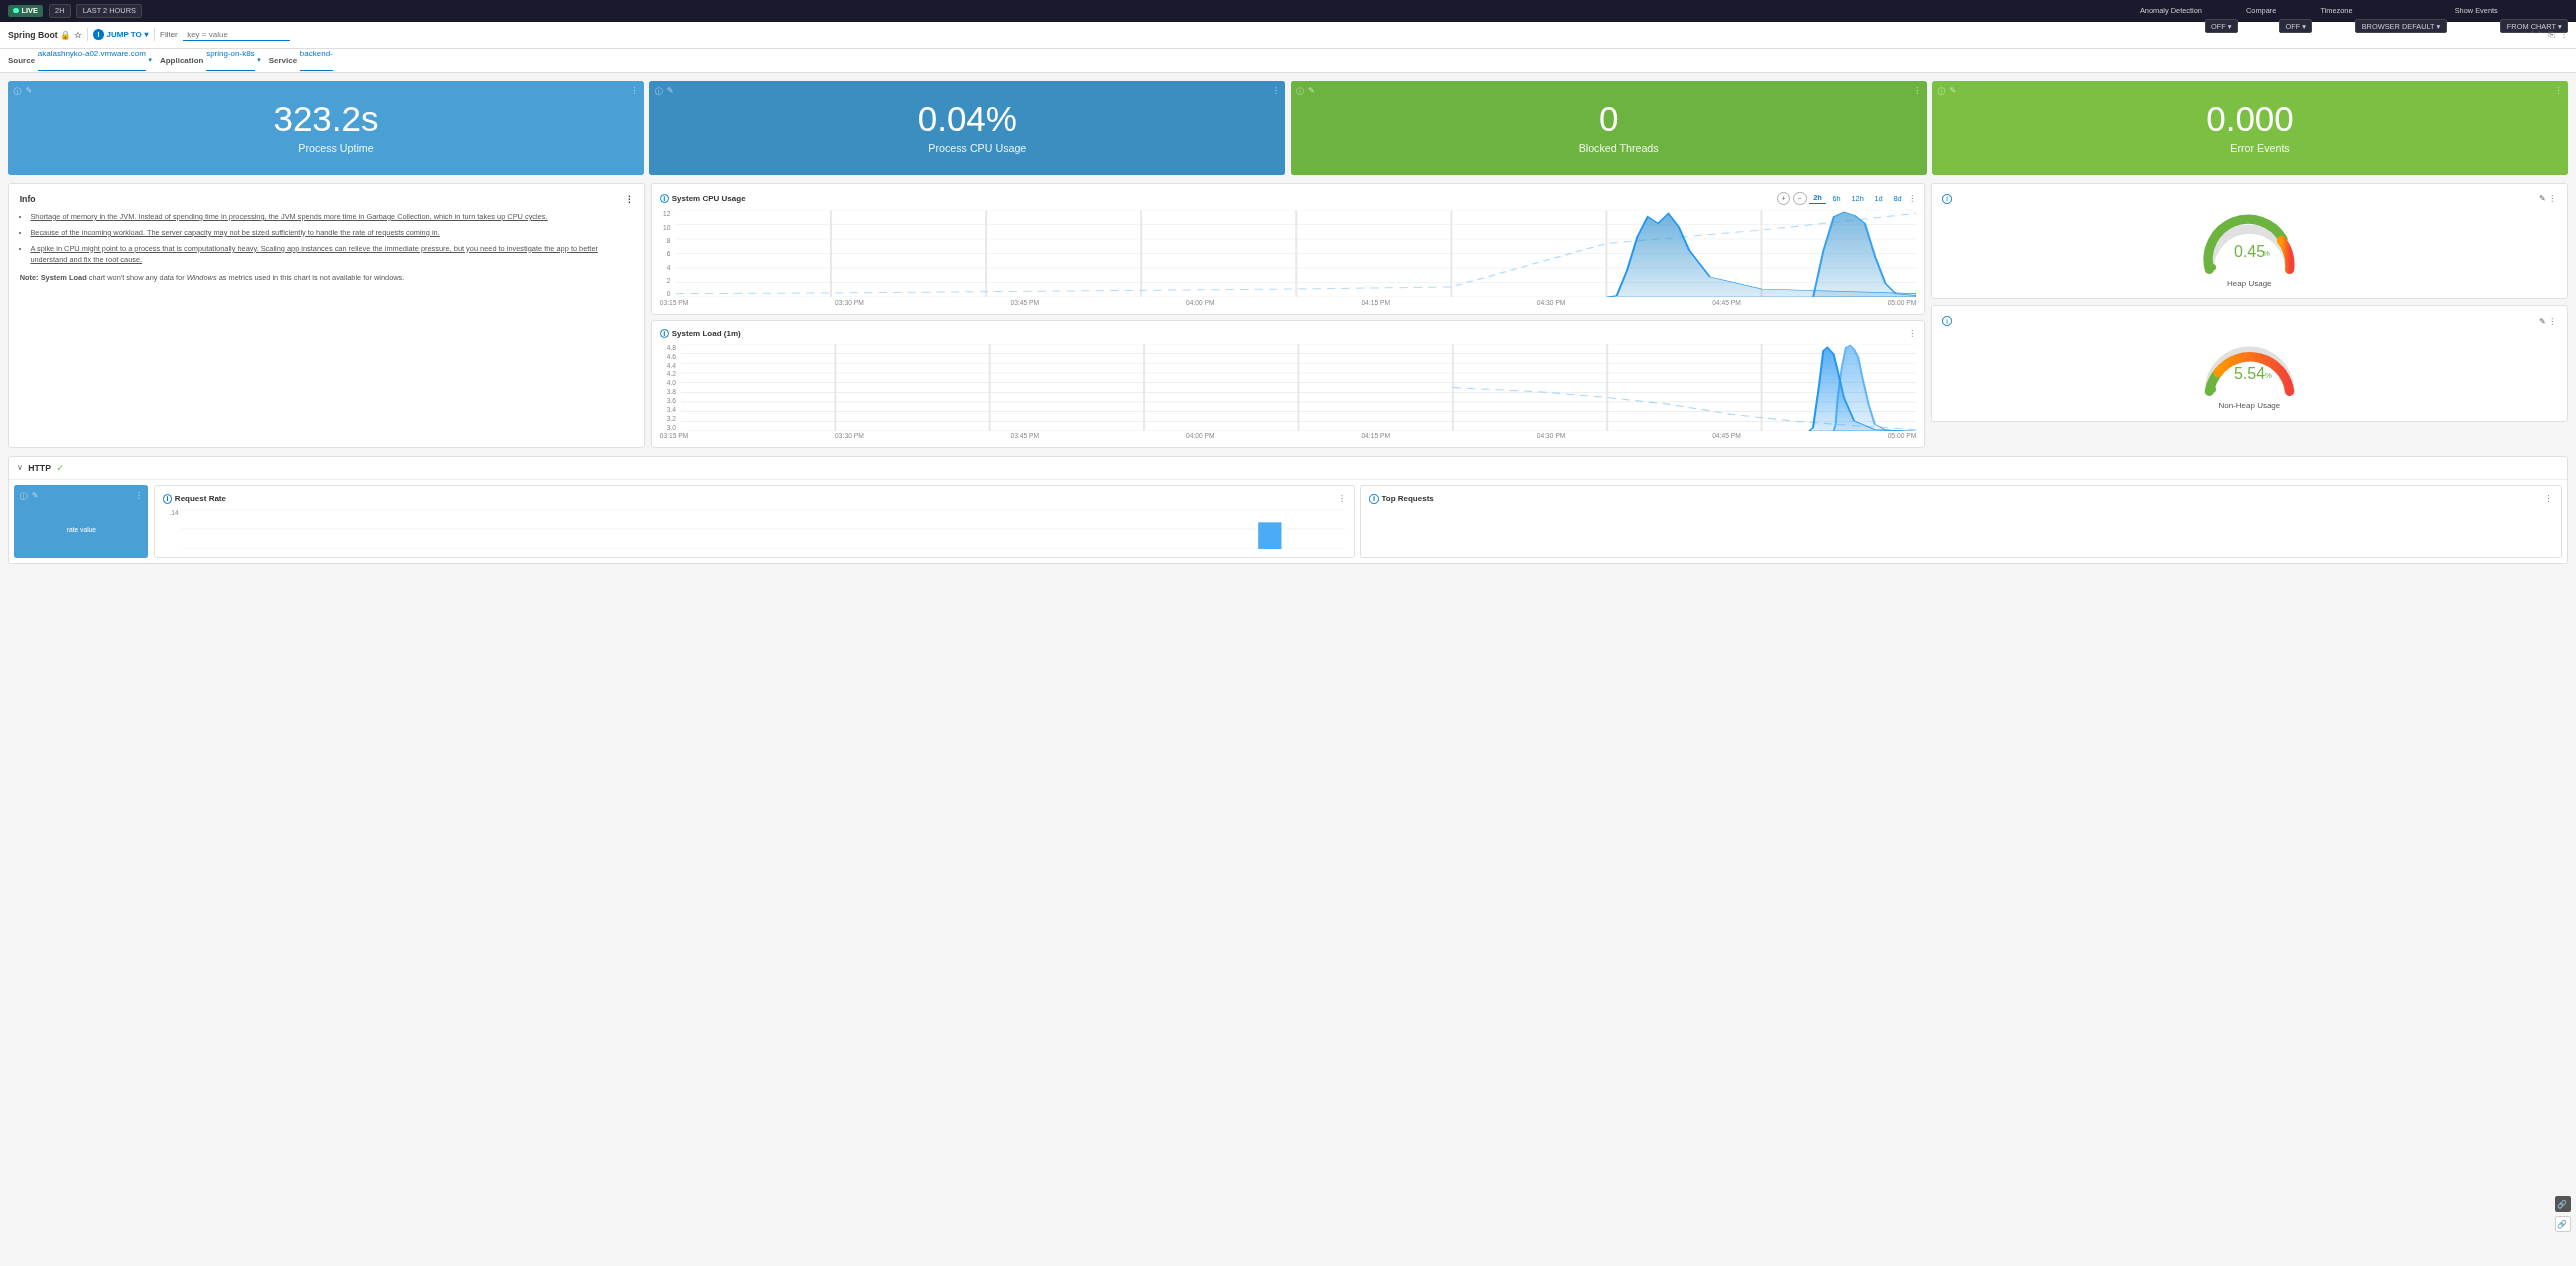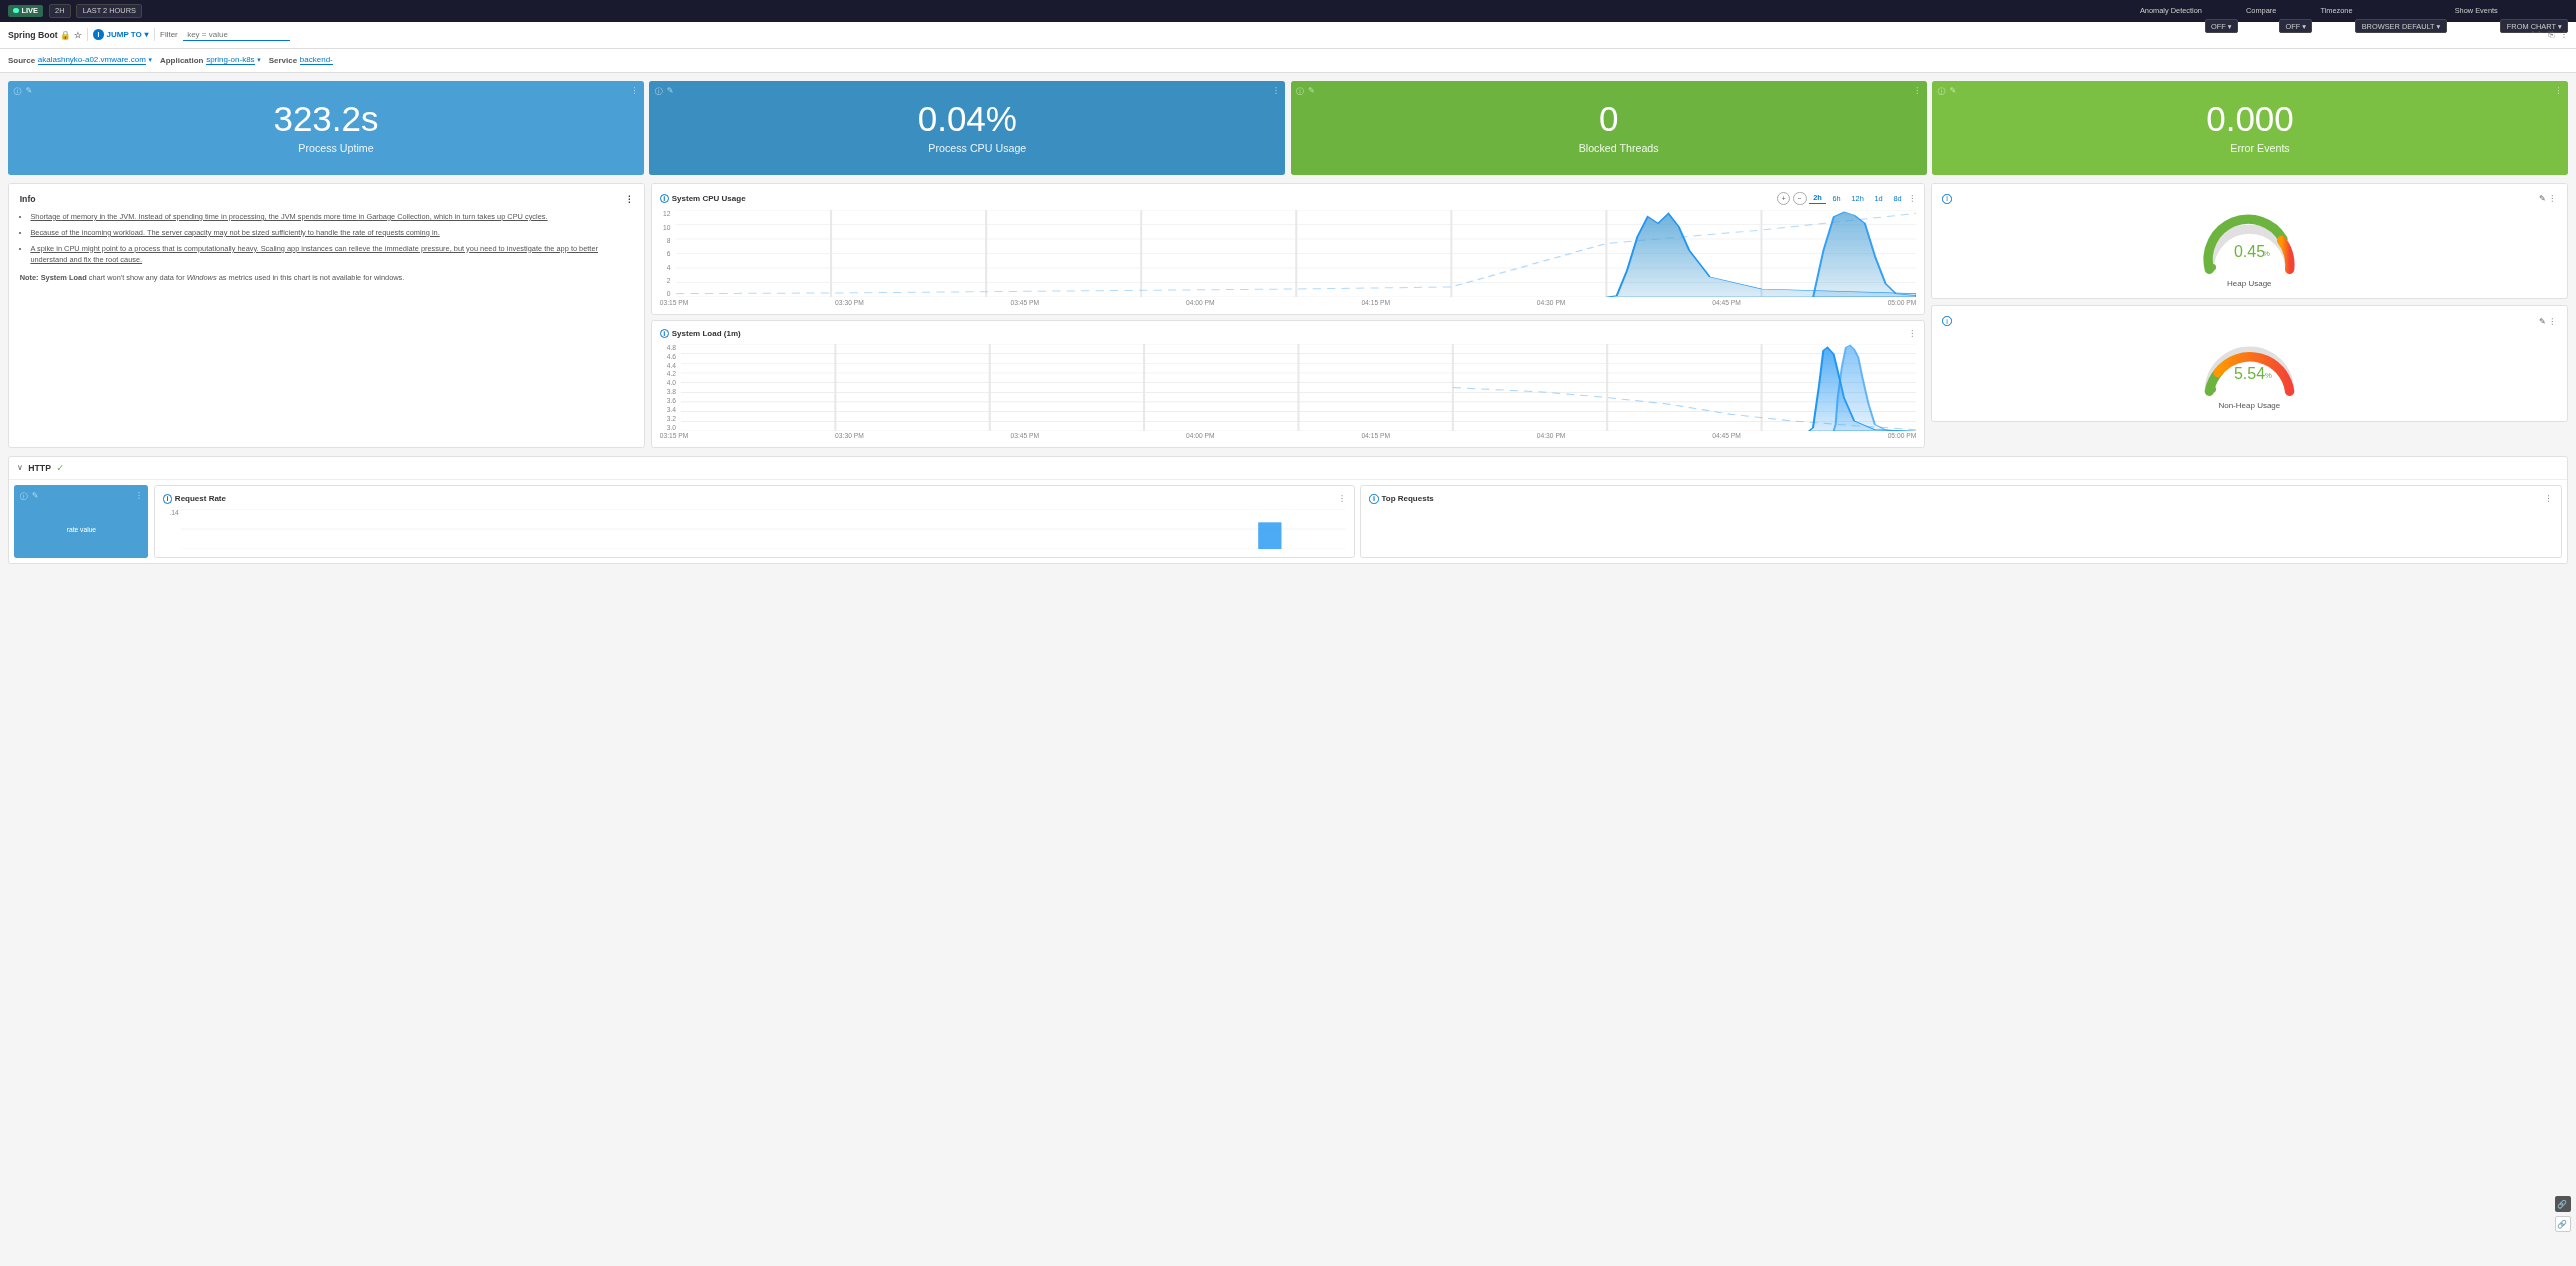--- a/index.html
+++ b/index.html
@@ -49,21 +49,21 @@
 
     
     .source-bar {
       display: flex; align-items: center; background: #fff; height: 24px;
       padding: 0 8px; border-bottom: 0.7px solid #ddd; gap: 8px;
     }
     .source-item { display: flex; align-items: center; gap: 2.7px; font-size: 8px; color: #666; }
     .source-label { font-weight: 600; color: #555; }
     .source-value {
       color: #0077cc; border-bottom: 1.3px solid #0077cc;
-      padding-bottom: 0; cursor: pointer;
+      padding-bottom: 12px; cursor: pointer;
     }
     .source-dropdown { color: #0077cc; font-size: 6.7px; cursor: pointer; }
 
     
     .main-content { padding: 8px; }
 
     
     .metric-cards { display: grid; grid-template-columns: repeat(4, 1fr); gap: 5.4px; margin-bottom: 8px; }
     .metric-card {
       border-radius: 2.7px; padding: 10.7px; display: flex; flex-direction: column;

